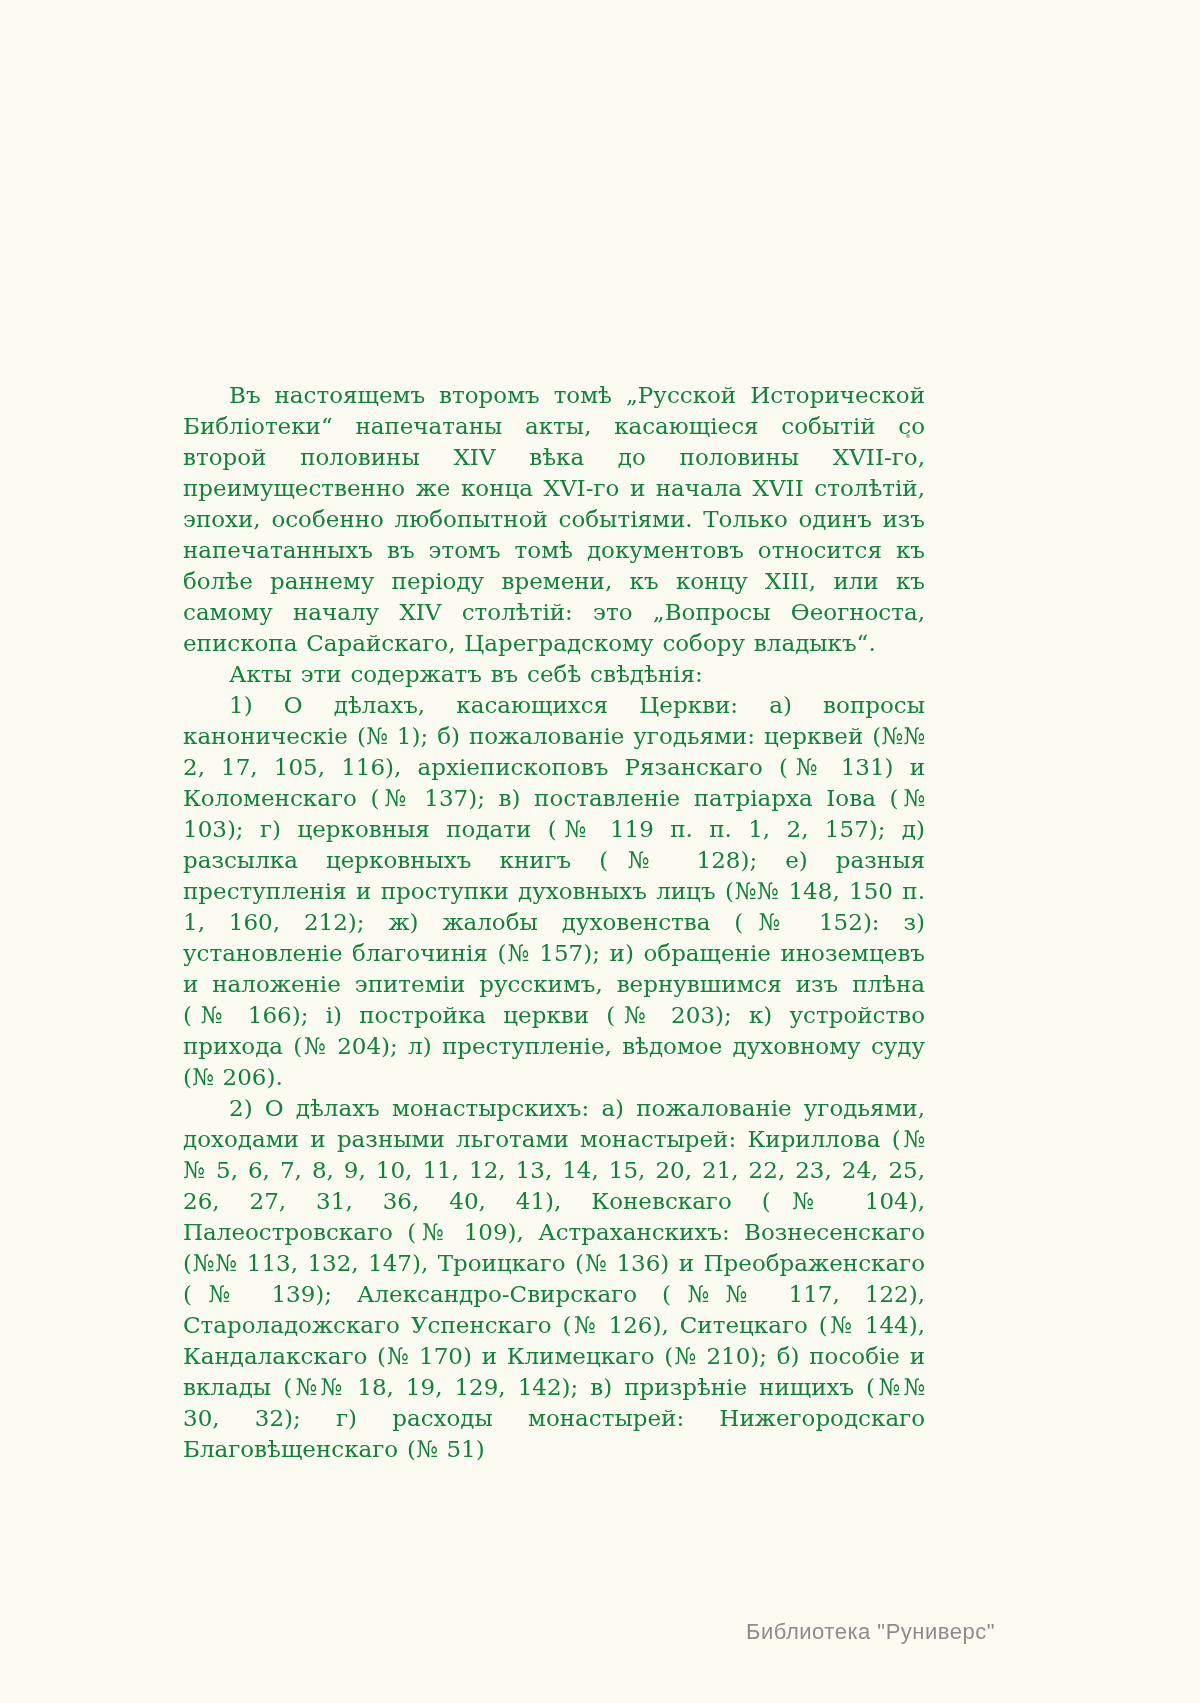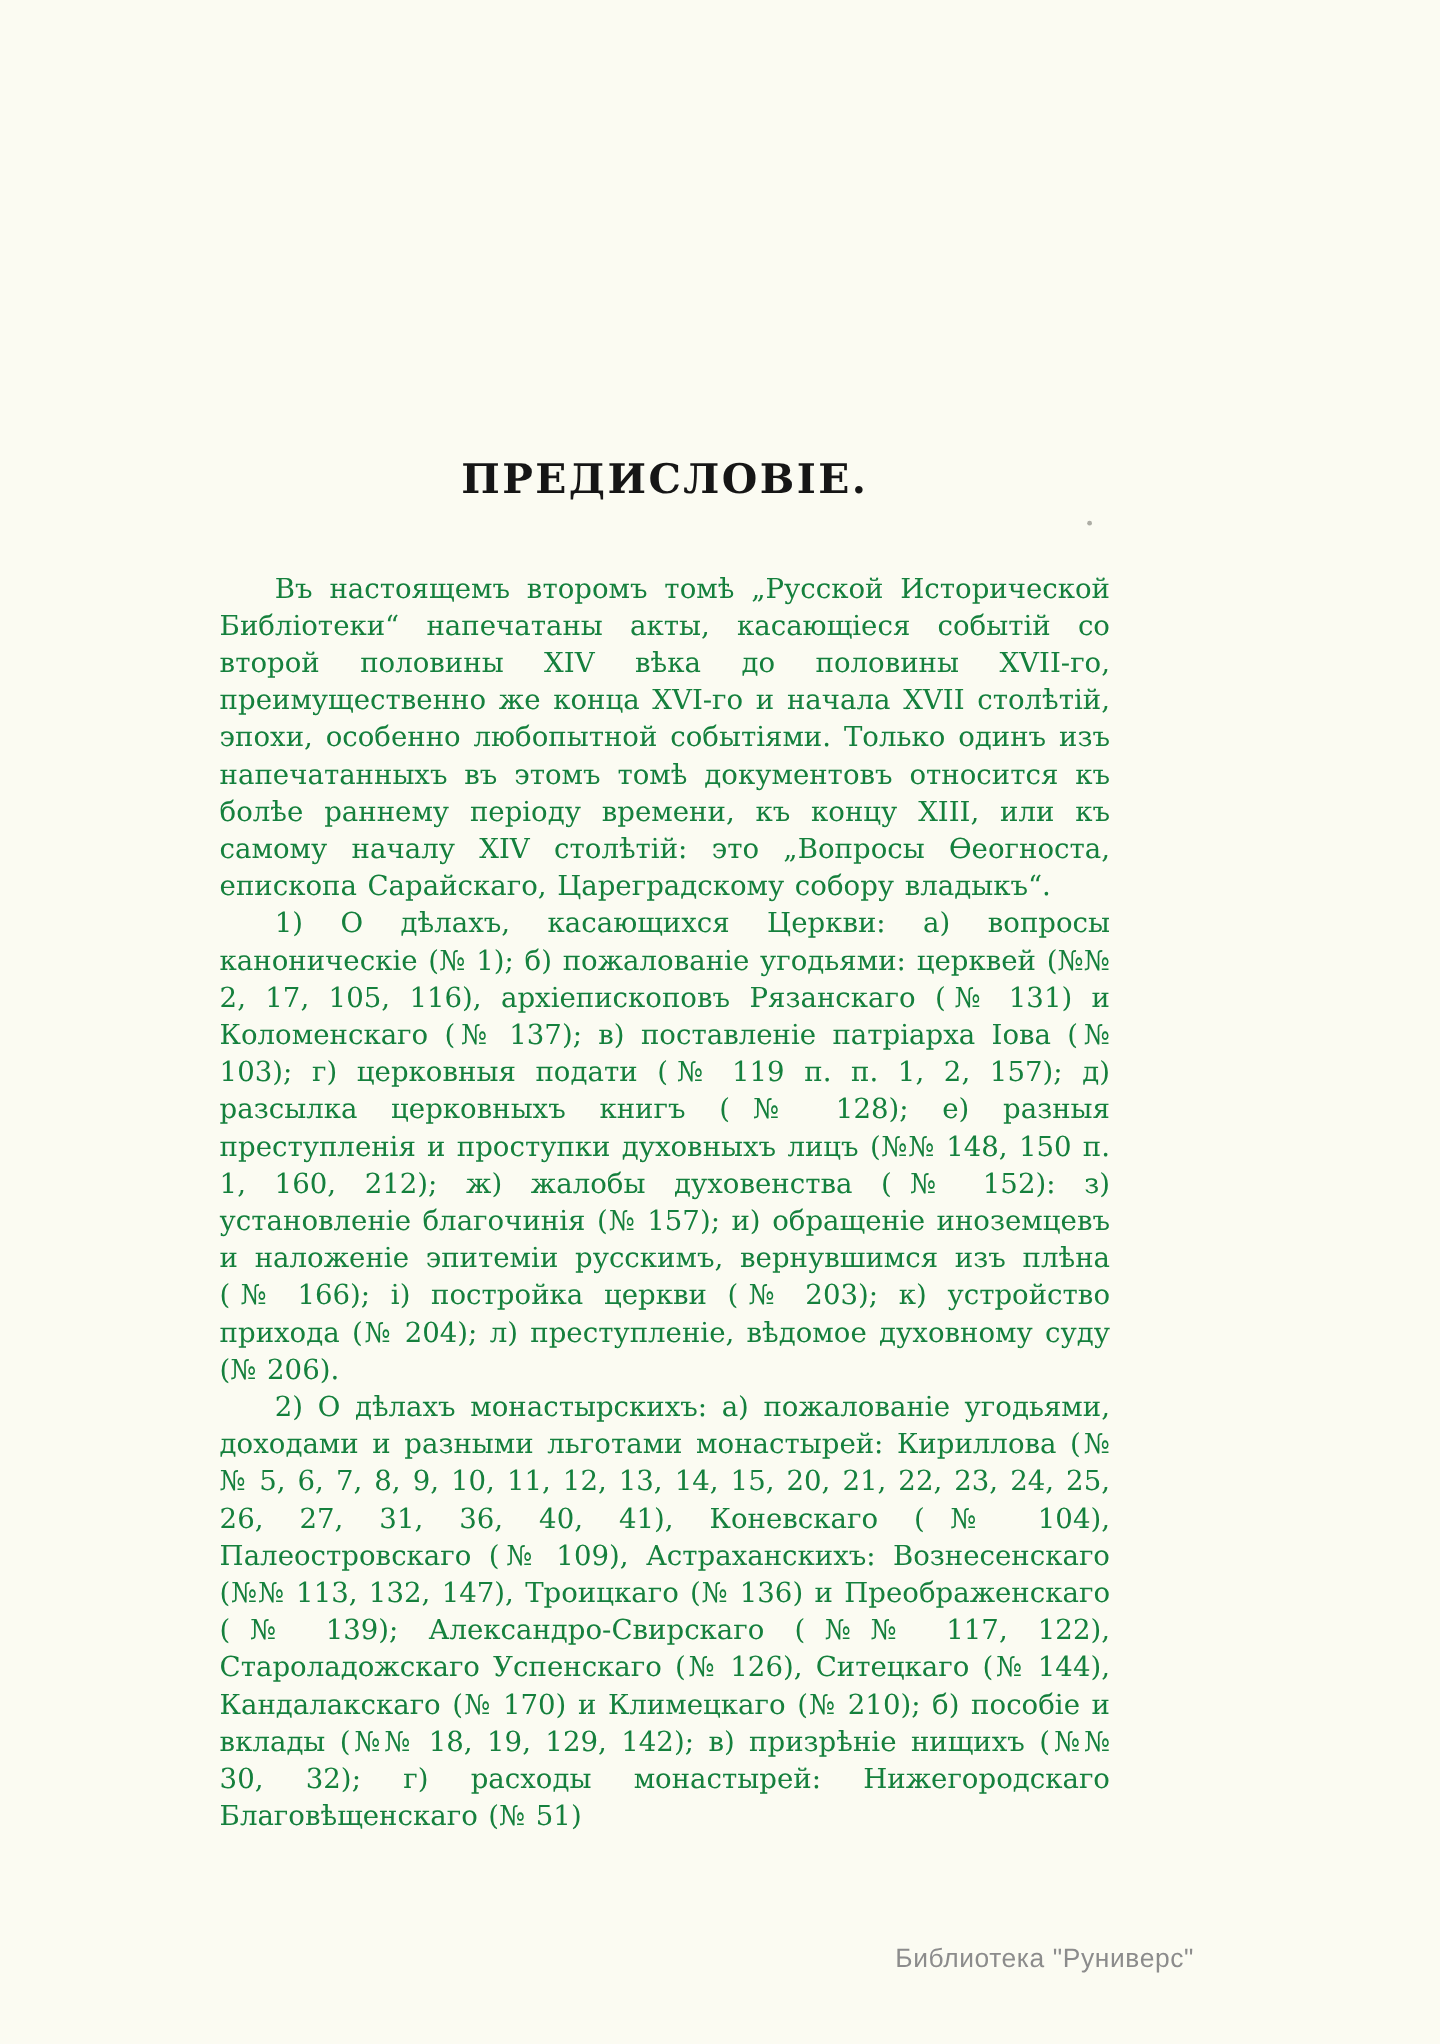--- a/index.html
+++ b/index.html
@@ -60,24 +60,24 @@
     letter-spacing: 0.5px;
   }
 </style>
 </head>
 <body>
 
 <div class="page">
 
   <div class="text-block">
 
-    <h1 class="title">ПРЕДИСЛОВІЕ.</h1>
 
     <p class="para indent">Въ настоящемъ второмъ томѣ „Русской Исторической Библіотеки“ напечатаны акты, касающіеся событій со второй половины XIV вѣка до половины XVII-го, преимущественно же конца XVI-го и начала XVII столѣтій, эпохи, особенно любопытной событіями. Только одинъ изъ напечатанныхъ въ этомъ томѣ документовъ относится къ болѣе раннему періоду времени, къ концу XIII, или къ самому началу XIV столѣтій: это „Вопросы Ѳеогноста, епископа Сарайскаго, Цареградскому собору владыкъ“.</p>
 
+    <p class="para indent">Акты эти содержатъ въ себѣ свѣдѣнія:</p>
 
     <p class="para indent"><span>1) </span><span class="em">О дѣлахъ, касающихся Церкви:</span><span> а) вопросы каноническіе (№ 1); б) пожалованіе угодьями: церквей (№№ 2, 17, 105, 116), архіепископовъ Рязанскаго (№ 131) и Коломенскаго (№ 137); в) поставленіе патріарха Іова (№ 103); г) церковныя подати (№ 119 п. п. 1, 2, 157); д) разсылка церковныхъ книгъ (№ 128); е) разныя преступленія и проступки духовныхъ лицъ (№№ 148, 150 п. 1, 160, 212); ж) жалобы духовенства (№ 152): з) установленіе благочинія (№ 157); и) обращеніе иноземцевъ и наложеніе эпитеміи русскимъ, вернувшимся изъ плѣна (№ 166); і) постройка церкви (№ 203); к) устройство прихода (№ 204); л) преступленіе, вѣдомое духовному суду (№ 206).</span></p>
 
     <p class="para indent"><span>2) </span><span class="em">О дѣлахъ монастырскихъ:</span><span> а) пожалованіе угодьями, доходами и разными льготами монастырей: Кириллова (№№ 5, 6, 7, 8, 9, 10, 11, 12, 13, 14, 15, 20, 21, 22, 23, 24, 25, 26, 27, 31, 36, 40, 41), Коневскаго (№ 104), Палеостровскаго (№ 109), Астраханскихъ: Вознесенскаго (№№ 113, 132, 147), Троицкаго (№ 136) и Преображенскаго (№ 139); Александро-Свирскаго (№№ 117, 122), Староладожскаго Успенскаго (№ 126), Ситецкаго (№ 144), Кандалакскаго (№ 170) и Климецкаго (№ 210); б) пособіе и вклады (№№ 18, 19, 129, 142); в) призрѣніе нищихъ (№№ 30, 32); г) расходы монастырей: Нижегородскаго Благовѣщенскаго (№ 51)</span></p>
 
   </div>
 
   <div class="speck"></div>
 
   <div class="watermark">Библиотека "Руниверс"</div>

